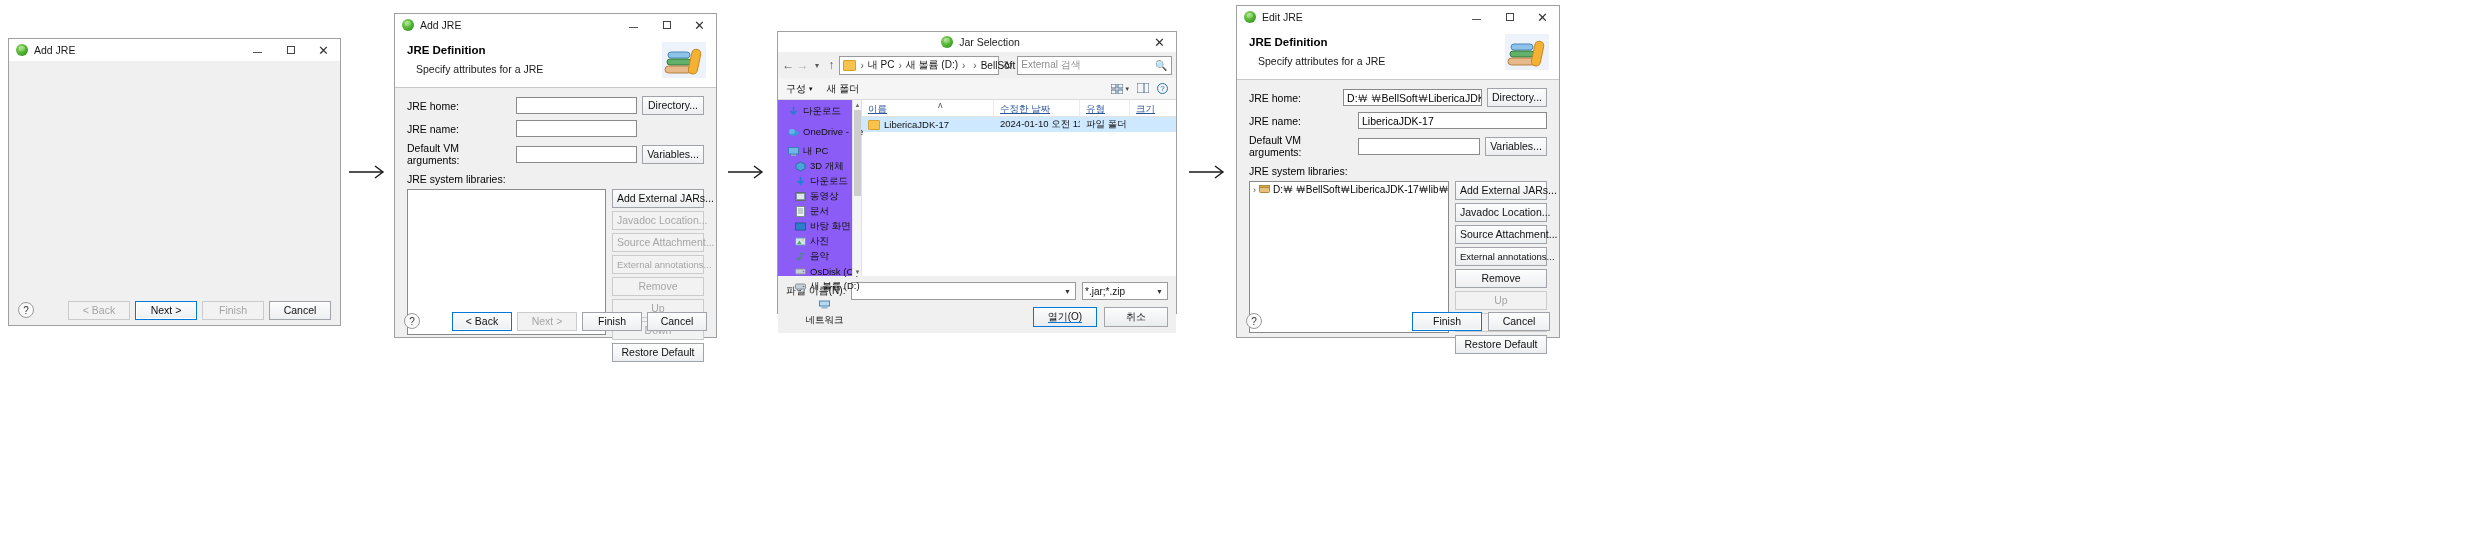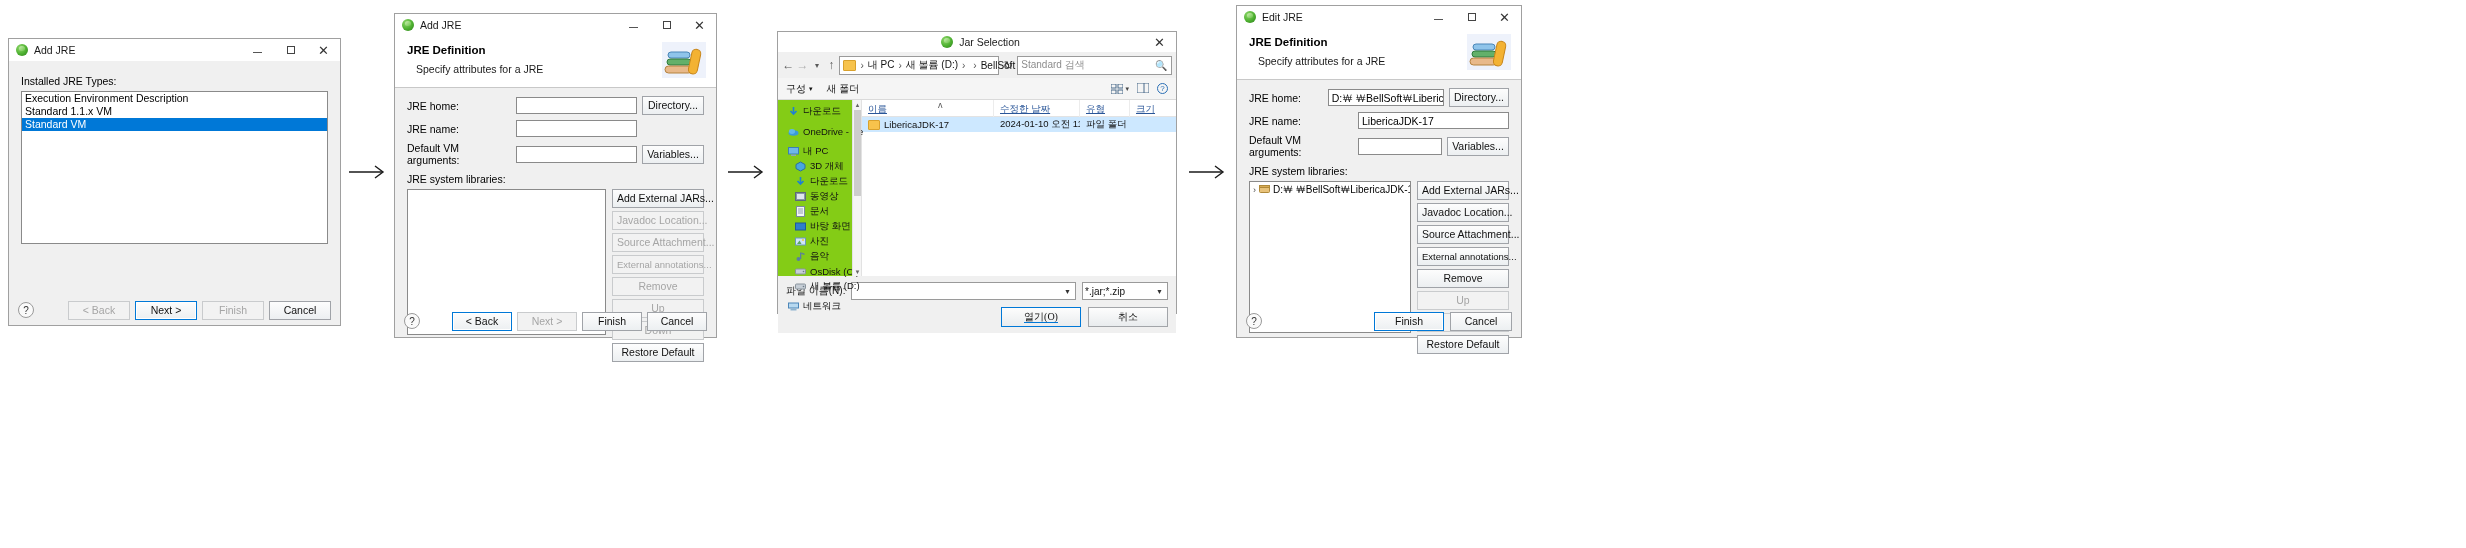--- a/index.html
+++ b/index.html
@@ -124,21 +124,21 @@
     display:flex;align-items:center; padding:0 3px; font-size:10px; color:#8d8d8d; gap:4px;
   }
   .searchbox .mag{ margin-left:auto; color:#555; font-size:10px;}
   .exp-tool {
     height: 22px; background:#f5f5f5; border-bottom:1px solid #dadada;
     display:flex; align-items:center; gap:14px; padding:0 8px; font-size:10px; color:#111;
   }
   .exp-tool .right { margin-left:auto; display:flex; align-items:center; gap:8px; }
   .exp-main { display:flex; background:#ffffff; }
   .exp-side {
-    width: 84px; background:#84cc16; border-right:1px solid #e2e2e2;
+    width: 84px; background:#8b5cf6; border-right:1px solid #e2e2e2;
     padding: 4px 0 0 0; position:relative; flex:0 0 auto;
   }
   .side-item { display:flex; align-items:center; gap:4px; font-size:9.5px; color:#111; height:15px; padding-left:10px; white-space:nowrap;}
   .side-item .si{ width:11px;height:11px;flex:0 0 auto; display:block;}
   .exp-scroll { position:absolute; right:0; top:0; width:9px; height:100%; background:#f5f5f5; border-left:1px solid #e4e4e4;}
   .exp-scroll .thumb{position:absolute; left:1px; width:7px; background:#cdcdcd;}
   .exp-scroll .ar{position:absolute;left:0;width:9px;height:9px;display:flex;align-items:center;justify-content:center;font-size:6px;color:#666;}
   .exp-files { flex:1 1 auto; }
   .files-head {
     height: 17px; border-bottom:1px solid #e3e3e3; display:flex; align-items:center;
@@ -153,22 +153,22 @@
   .exp-bottom { background:#f0f0f0; padding: 6px 8px; }
   .fn-row { display:flex; align-items:center; gap:6px; }
   .fn-lbl { font-size:10px; color:#111; white-space:nowrap;}
   .combo {
     background:#ffffff; border:1px solid #9a9a9a; height:18px;
     display:flex; align-items:center; padding:0 2px; font-size:10px; color:#111;
   }
   .combo .cb-caret{ margin-left:auto; font-size:7px; color:#333; padding-right:2px;}
   .exp-btns { display:flex; gap:7px; justify-content:flex-end; margin-top:7px; }
   .exp-btn {
-    width: 80px; height: 20px; font-size:10px; text-align:center; line-height:18px;
-    background: linear-gradient(#fdfdfd,#e9ecee); border:1px solid #a2a5a9; color:#111;font-family:Liberation Serif, serif;
+    width: 64px; height: 20px; font-size:10px; text-align:center; line-height:18px;
+    background: linear-gradient(#fdfdfd,#e9ecee); border:1px solid #a2a5a9; color:#111;
   }
   .exp-btn.default { border:1px solid #0078d7; }
   .hl-under { border-bottom: 1px solid #0078d7; }
 </style>
 </head>
 <body>
 
 <div class="stage">
 
   <div class="win" style="left:8px; top:38px; width:333px; height:288px;">
@@ -182,28 +182,20 @@
         <div class="winbtn">
             <i class="glyph-max"></i>
           </div>
         <div class="winbtn">
             <span class="glyph-cls">✕</span>
           </div>
       </div>
     </div>
 
 
-    <div class="wiz-body" style="height:182px;">
-      <div class="lbl" style="margin:4px 0 4px 0;">Installed JRE Types:</div>
-      <div class="listbox" style="height:153px;">
-        <div class="list-item">Execution Environment Description</div>
-        <div class="list-item">Standard 1.1.x VM</div>
-        <div class="list-item sel">Standard VM</div>
-      </div>
-    </div>
 
     <div style="position:absolute; left:0; bottom:0; width:100%; height:30px; display:flex; align-items:center; padding:0 9px;">
       <div style="width:16px;height:16px;border-radius:50%;border:1px solid #9a9a9a;background:#fafafa;display:flex;align-items:center;justify-content:center;font-size:10px;color:#333;">?</div>
       <div style="margin-left:auto; display:flex; gap:5px;">
         <div class="btn disabled" style="width:62px;">&lt; Back</div>
         <div class="btn default" style="width:62px;">Next &gt;</div>
         <div class="btn disabled" style="width:62px;">Finish</div>
         <div class="btn" style="width:62px;">Cancel</div>
       </div>
     </div>
@@ -323,21 +315,21 @@
         <span class="sep">›</span>
         <span class="cv">새 볼륨 (D:)</span>
         <span class="sep">›</span>
         <span class="cv" style="width:18px;"></span>
         <span class="sep">›</span>
         <span class="cv">BellSoft</span>
         <span class="caret">▾</span>
       </div>
       <div class="refresh">↻</div>
       <div class="searchbox">
-        <span>Standard 검색</span>
+        <span>External 검색</span>
         <span class="mag">🔍</span>
       </div>
     </div>
 
     <div class="exp-tool">
       <div style="display:flex;align-items:center;gap:3px;">
         <span>구성</span>
         <span style="font-size:7px;">▾</span>
       </div>
       <div>새 폴더</div>
@@ -440,21 +432,21 @@
               </svg></span>
           <span>OsDisk (C:)</span>
         </div>
         <div class="side-item" style="padding-left:17px;">
           <span class="si"><svg width="11" height="11" viewBox="0 0 11 11">
                 <rect x="0.5" y="3" width="10" height="5" rx="1" fill="#c6ced6" stroke="#8a949d"></rect>
                 <circle cx="8.5" cy="5.5" r="0.8" fill="#6d7b88"></circle>
               </svg></span>
           <span>새 볼륨 (D:)</span>
         </div>
-        <div class="side-item" style="margin-top:5px;">
+        <div class="side-item" style="margin-top:5px;flex-direction:column;">
           <span class="si"><svg width="11" height="11" viewBox="0 0 11 11">
                 <rect x="0.5" y="2" width="10" height="5" fill="#b8d9f0" stroke="#4c86b8"></rect>
                 <rect x="2.5" y="7.5" width="6" height="2" fill="#8fb4cf"></rect>
               </svg></span>
           <span>네트워크</span>
         </div>
 
         <div class="exp-scroll">
           <div class="ar" style="top:0;">▲</div>
           <div class="thumb" style="top:10px; height:86px;"></div>
@@ -503,21 +495,21 @@
     </div>
   </div>
 
   <div class="arrow" style="left:1188px; top:162px;">
     <svg width="42" height="20" viewBox="0 0 42 20">
       <line x1="1" y1="10" x2="34" y2="10" stroke="#1a1a1a" stroke-width="1.4"></line>
       <polyline points="27,4 35,10 27,16" fill="none" stroke="#1a1a1a" stroke-width="1.4"></polyline>
     </svg>
   </div>
 
-  <div class="win" style="left:1236px; top:5px; width:286px; height:333px;">
+  <div class="win" style="left:1236px; top:5px; width:324px; height:333px;">
     <div class="titlebar">
       <span class="title-ico"></span>
       <span class="title-text">Edit JRE</span>
       <div class="winbtns">
         <div class="winbtn">
             <i class="glyph-min"></i>
           </div>
         <div class="winbtn">
             <i class="glyph-max"></i>
           </div>

